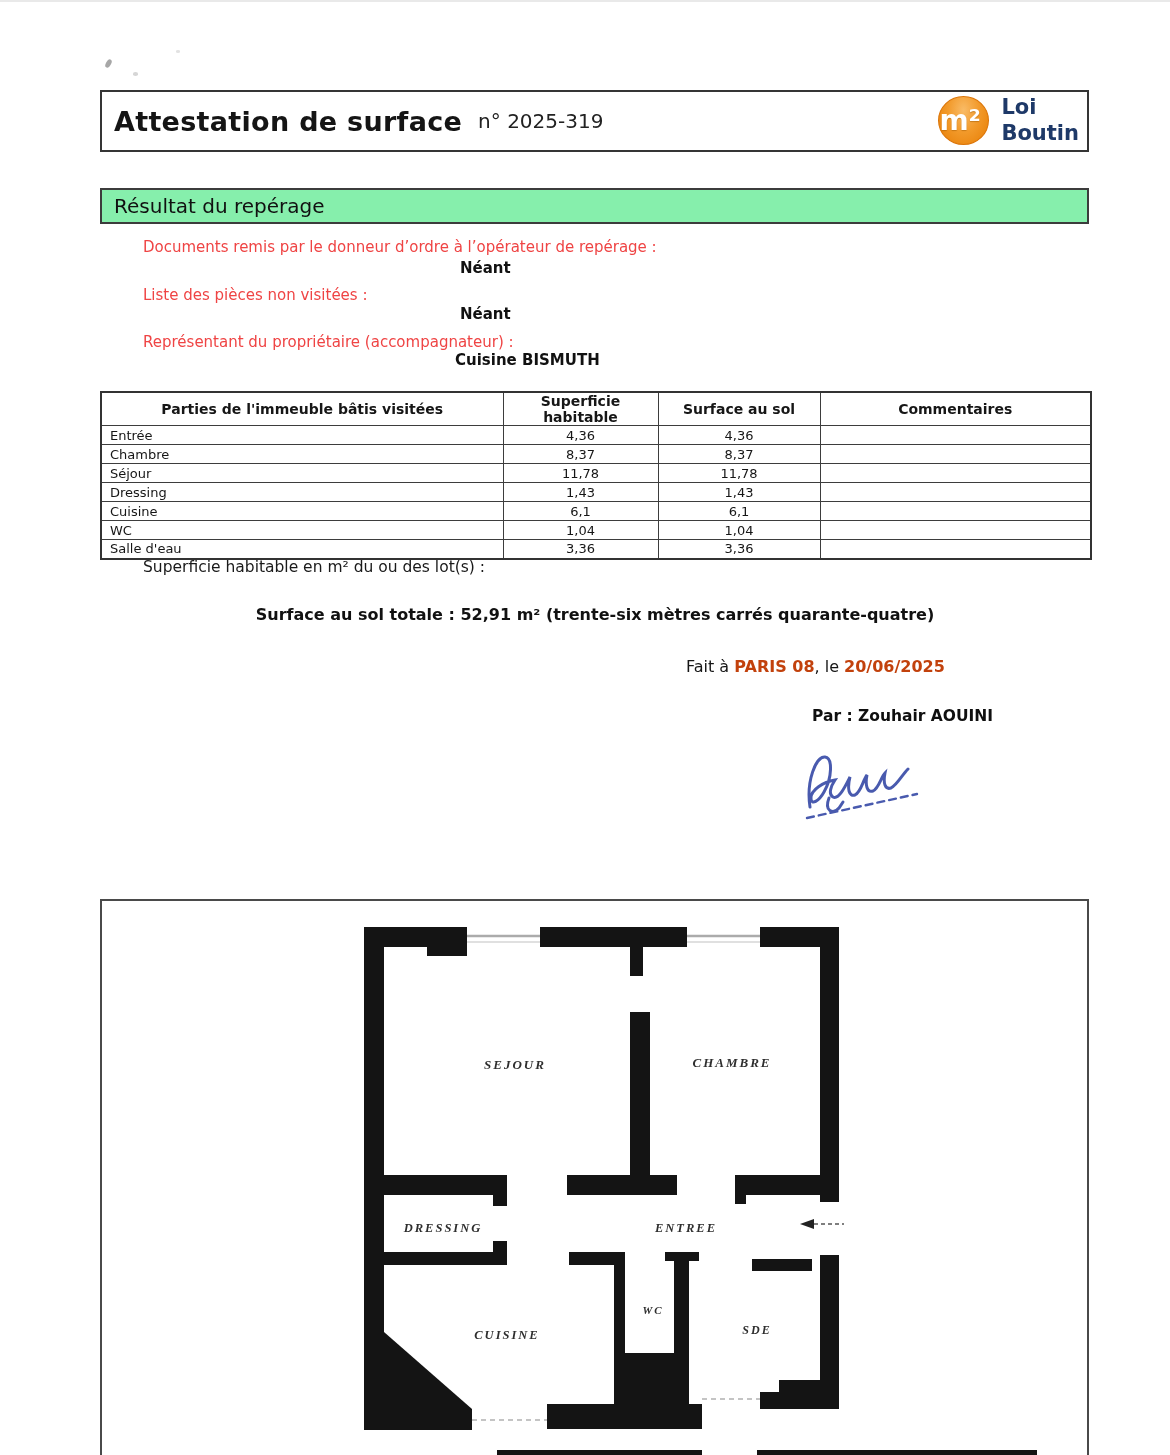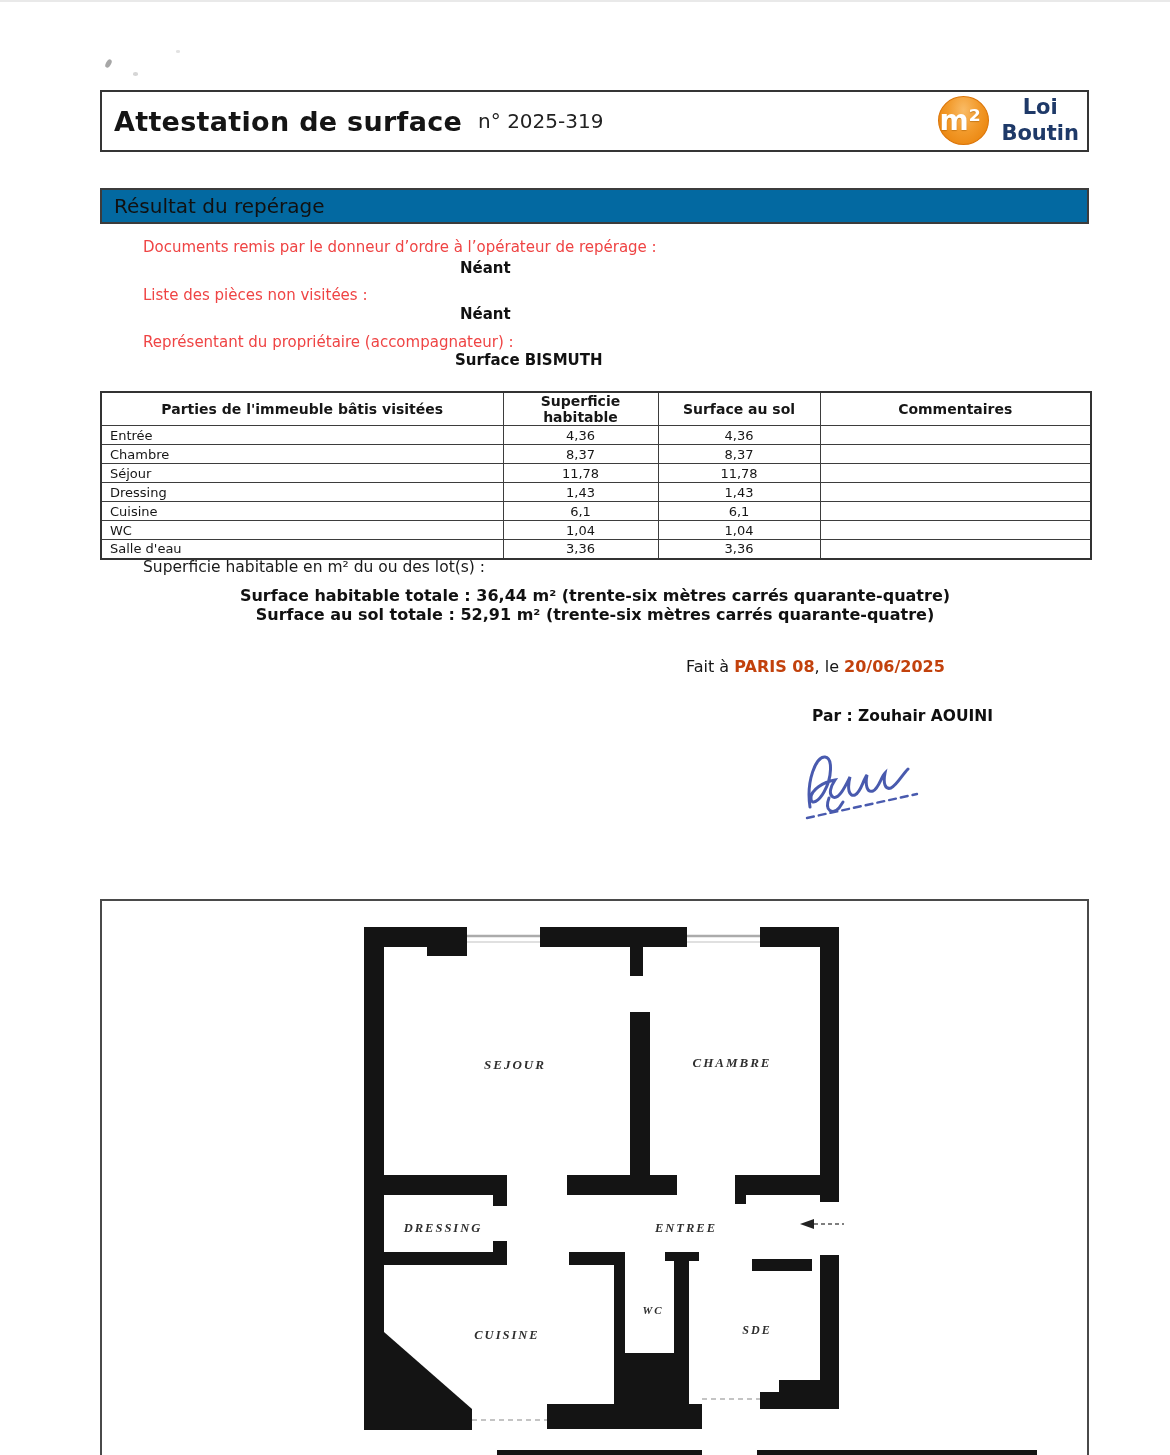--- a/index.html
+++ b/index.html
@@ -20,26 +20,26 @@
   }
   .doc-title{font-size:27px;font-weight:bold;letter-spacing:.3px;margin-left:12px;color:#151515;}
   .doc-number{font-size:20px;margin-left:16px;color:#222;text-align:right;}
   .logo{position:absolute;right:8px;top:3px;display:flex;align-items:center;gap:12px;}
   .logo-circle{
     width:49px;height:47px;border-radius:50%;
     background:radial-gradient(ellipse at 50% 28%, #f9bb66 0%, #f29a2b 45%, #e87f06 95%);
     border:1px solid #db7407;color:#fff;font-weight:bold;font-size:28px;
     display:flex;align-items:center;justify-content:flex-start;text-shadow:0 1px 1px rgba(160,90,0,.5);
   }
-  .logo-text{color:#1e3968;font-weight:bold;font-size:21px;line-height:1.22;text-align:center;}
+  .logo-text{color:#1e3968;font-weight:bold;font-size:21px;line-height:1.22;text-align:left;}
 
   
   .section-box{
     position:absolute;left:100px;top:186px;width:989px;height:36px;box-sizing:border-box;
-    border:2px solid #3c3c3c;display:flex;align-items:center;background:#0369a1;
+    border:2px solid #3c3c3c;display:flex;align-items:center;background:#86efac;
   }
   .section-box span{font-size:20px;margin-left:12px;color:#111;}
 
   
   .info-label{position:absolute;left:143px;font-size:15px;color:#ef4444;}
   .info-value{position:absolute;left:460px;font-size:15px;font-weight:bold;color:#111;}
 
   
   table.surfaces{
     position:absolute;left:100px;top:389px;width:990px;border-collapse:collapse;
@@ -99,21 +99,21 @@
 
   <div class="section-box">
     <span>Résultat du repérage</span>
   </div>
 
   <div class="info-label" style="top:236px">Documents remis par le donneur d’ordre à l’opérateur de repérage :</div>
   <div class="info-value" style="top:257px">Néant</div>
   <div class="info-label" style="top:284px">Liste des pièces non visitées :</div>
   <div class="info-value" style="top:303px">Néant</div>
   <div class="info-label" style="top:331px">Représentant du propriétaire (accompagnateur) :</div>
-  <div class="info-value" style="top:349px;left:455px">Surface BISMUTH</div>
+  <div class="info-value" style="top:349px;left:455px">Cuisine BISMUTH</div>
 
   <table class="surfaces">
     <colgroup>
         <col class="c1">
         <col class="c2">
         <col class="c3">
         <col class="c4">
       </colgroup>
     <thead>
       <tr>
@@ -163,21 +163,20 @@
       <tr>
         <td>Salle d'eau</td>
         <td class="num">3,36</td>
         <td class="num">3,36</td>
         <td></td>
       </tr>
     </tbody>
   </table>
 
   <div class="sum-intro">Superficie habitable en m² du ou des lot(s) :</div>
-  <div class="sum-line sum1">Surface habitable totale : 36,44 m² (trente-six mètres carrés quarante-quatre)</div>
   <div class="sum-line sum2">Surface au sol totale : 52,91 m² (trente-six mètres carrés quarante-quatre)</div>
 
   <div class="fait-line"><span>Fait à </span><b>PARIS 08</b><span>, le </span><b>20/06/2025</b></div>
   <div class="par-line">Par : Zouhair AOUINI</div>
 
   <svg class="signature" viewBox="0 0 132 78">
     <g stroke="#3a4da8" fill="none" stroke-width="3" stroke-linecap="round" opacity="0.92">
       <path d="M12,60 C8,34 18,9 27,10 C35,11 34,31 26,45 C21,54 13,59 13,51 C13,43 25,35 37,33 C33,39 30,47 35,50 C41,53 48,38 52,30 C49,42 51,50 57,48 C63,45 65,33 69,28 C67,38 69,46 75,44 C81,41 83,30 87,26 C85,36 87,43 93,41 C99,38 104,28 110,22"></path>
       <path d="M31,51 C26,64 35,68 41,61 L45,55"></path>
       <path d="M9,71 L119,47" stroke-width="2.4" stroke-dasharray="7,5"></path>

